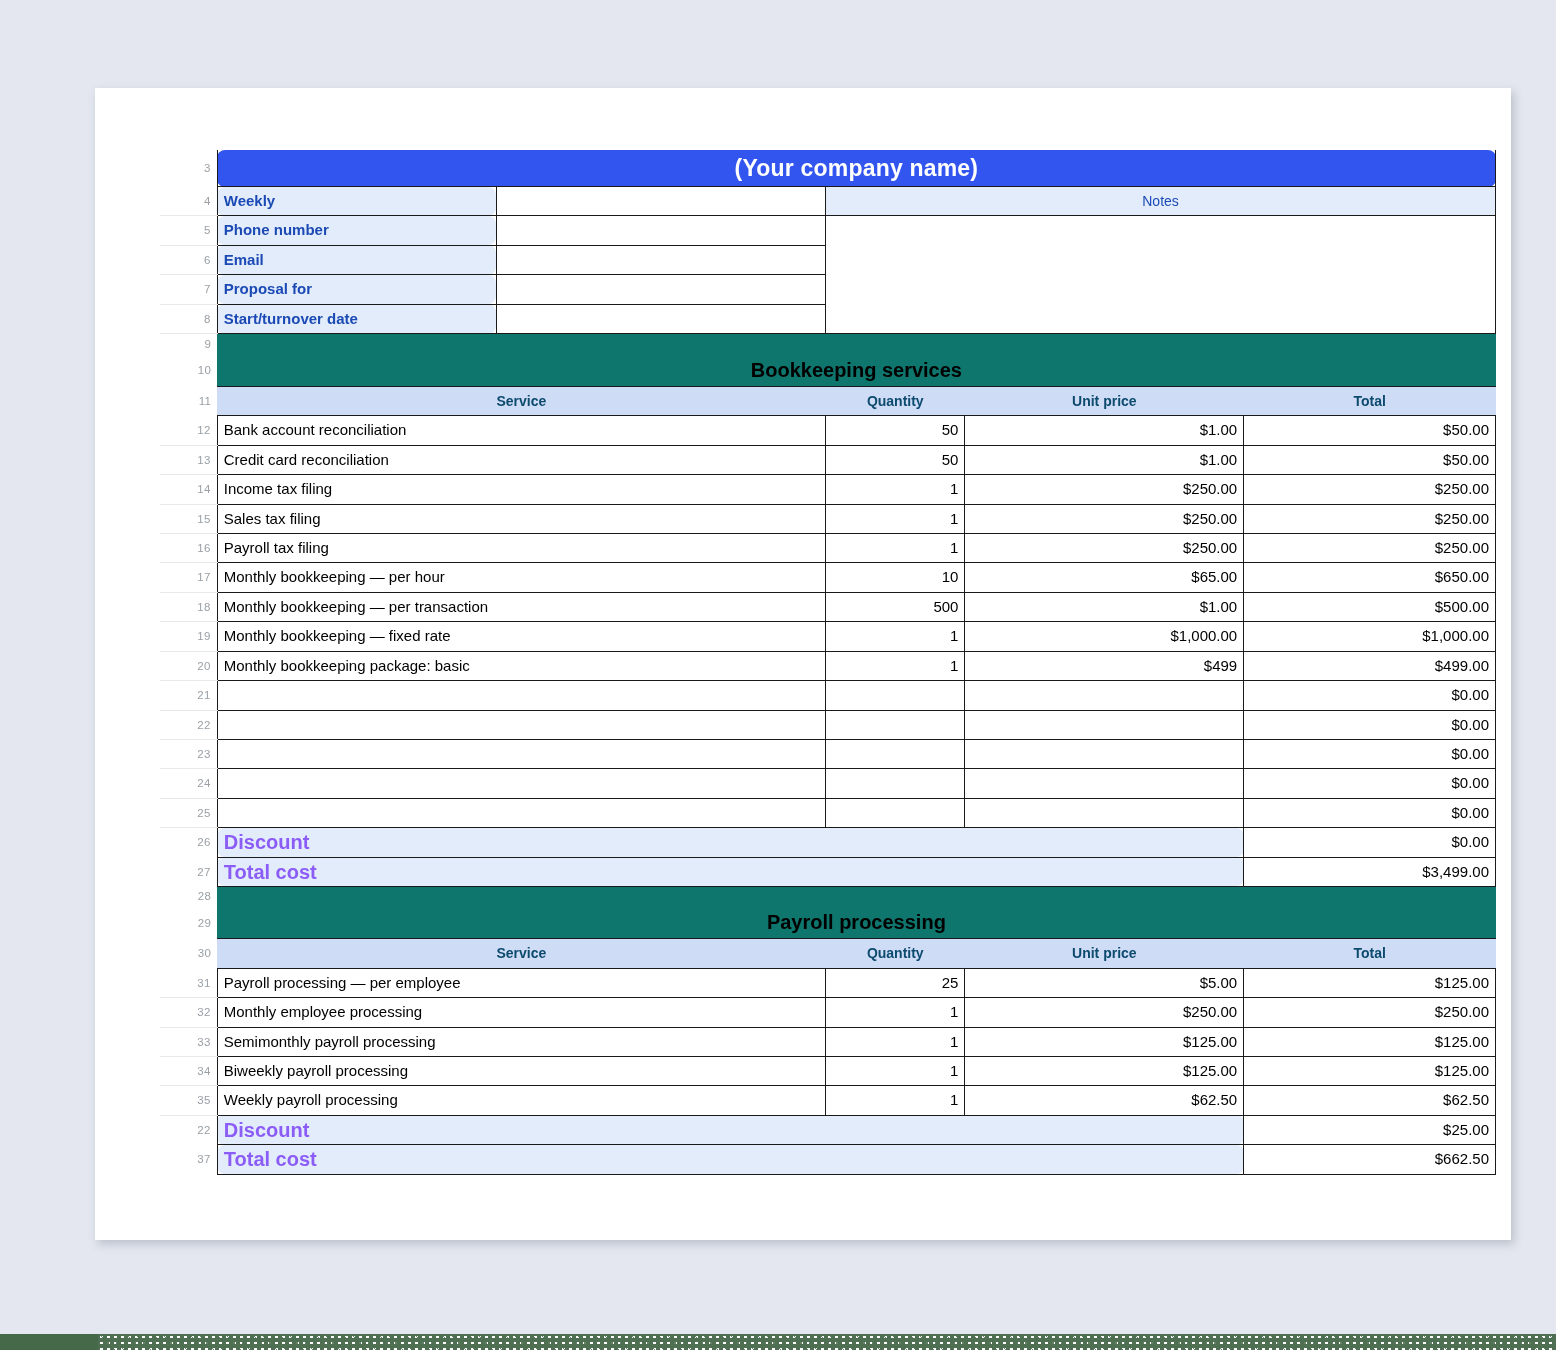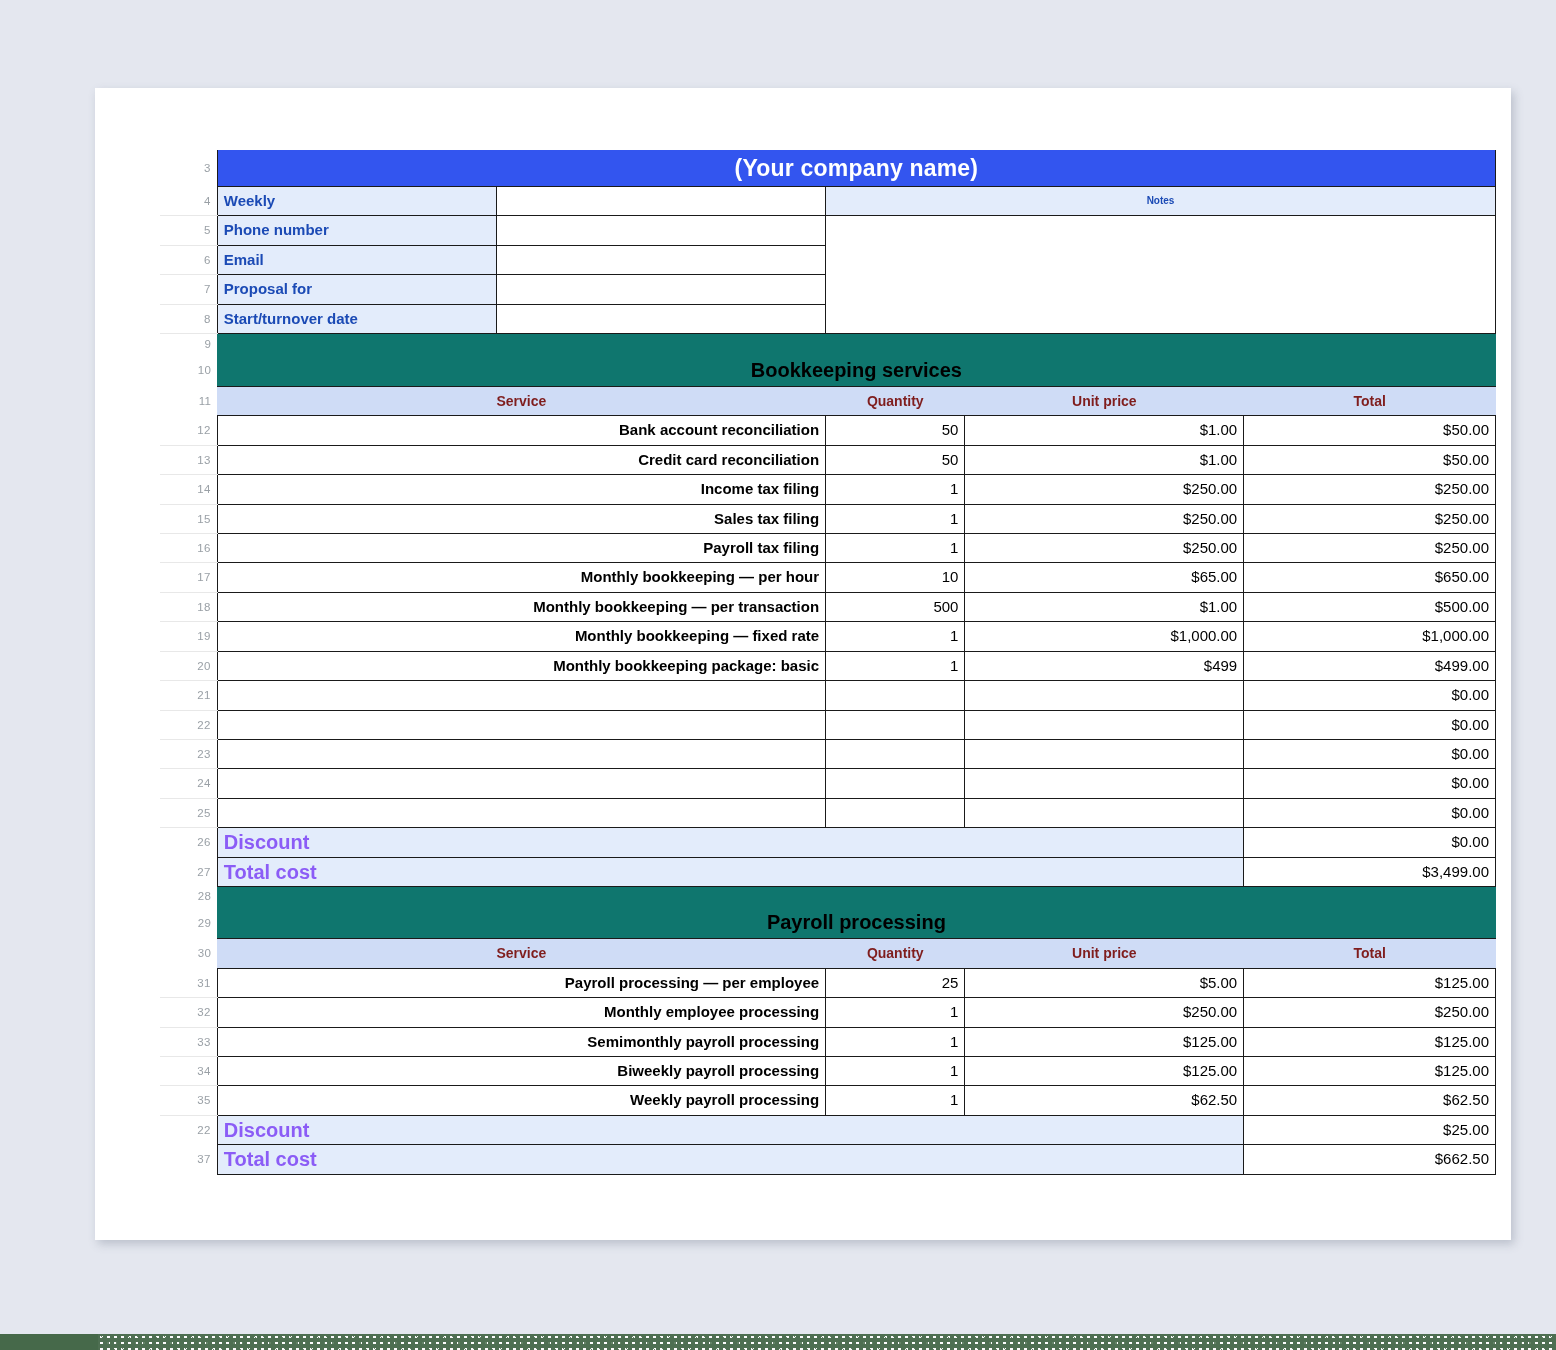--- a/index.html
+++ b/index.html
@@ -83,21 +83,21 @@
     font-size: 11.5px;
     color: #9aa0a6;
     background: #ffffff;
     border-bottom: 1px solid #e8e8e8;
     line-height: 28.4px;
     letter-spacing: .3px;
   }
   td.rn.nb { border-bottom: none; }
 
   
-  .bl { border-left: 1.6px solid #1a1a1a; }
+  .bl { border-left: 1.6px solid #1a1a1a; border-radius: 8px; }
   .br { border-right: 1.6px solid #1a1a1a; }
   .bb { border-bottom: 1.6px solid #1a1a1a; }
 
   
   .fill-brand  { background: #3355ef; }
   .fill-band   { background: #0f766e; }
   .fill-label  { background: #e3ecfb; }
   .fill-head   { background: #cfdcf6; }
   .fill-white  { background: #ffffff; }
 
@@ -109,39 +109,39 @@
     text-align: center;
     letter-spacing: .2px;
   }
   .label-blue {
     color: #1b4ab5;
     font-weight: bold;
     font-size: 15px;
   }
   .notes-head {
     color: #1b4ab5;
-    font-weight: bold;
-    font-size: 10px;
+    font-weight: normal;
+    font-size: 14px;
     text-align: center;
   }
   .section-title {
     font-weight: bold;
     font-size: 20px;
     text-align: center;
     color: #000;
   }
   .col-head {
     font-weight: bold;
     font-size: 14px;
     text-align: center;
-    color: #7f1d1d;
+    color: #0c4a6e;
     margin-top: 24px;
   }
   .num { text-align: right; padding-right: 7px; }
-  .svc { text-align: right; font-weight: bold; }
+  .svc { text-align: left; }
   .totlabel { color: #8b5cf6; font-weight: bold; font-size: 20px; }
 
   
   tr.r-title td { height: 36px; line-height: 36px; }
   tr.r-section td { height: 32px; line-height: 32px; }
   tr.r-spacer td { height: 20px; line-height: 20px; }
   tr.r-spacer td.rn { line-height: 20px; }
   tr.r-title td.rn { line-height: 36px; }
   tr.r-section td.rn { line-height: 32px; }
 </style>

